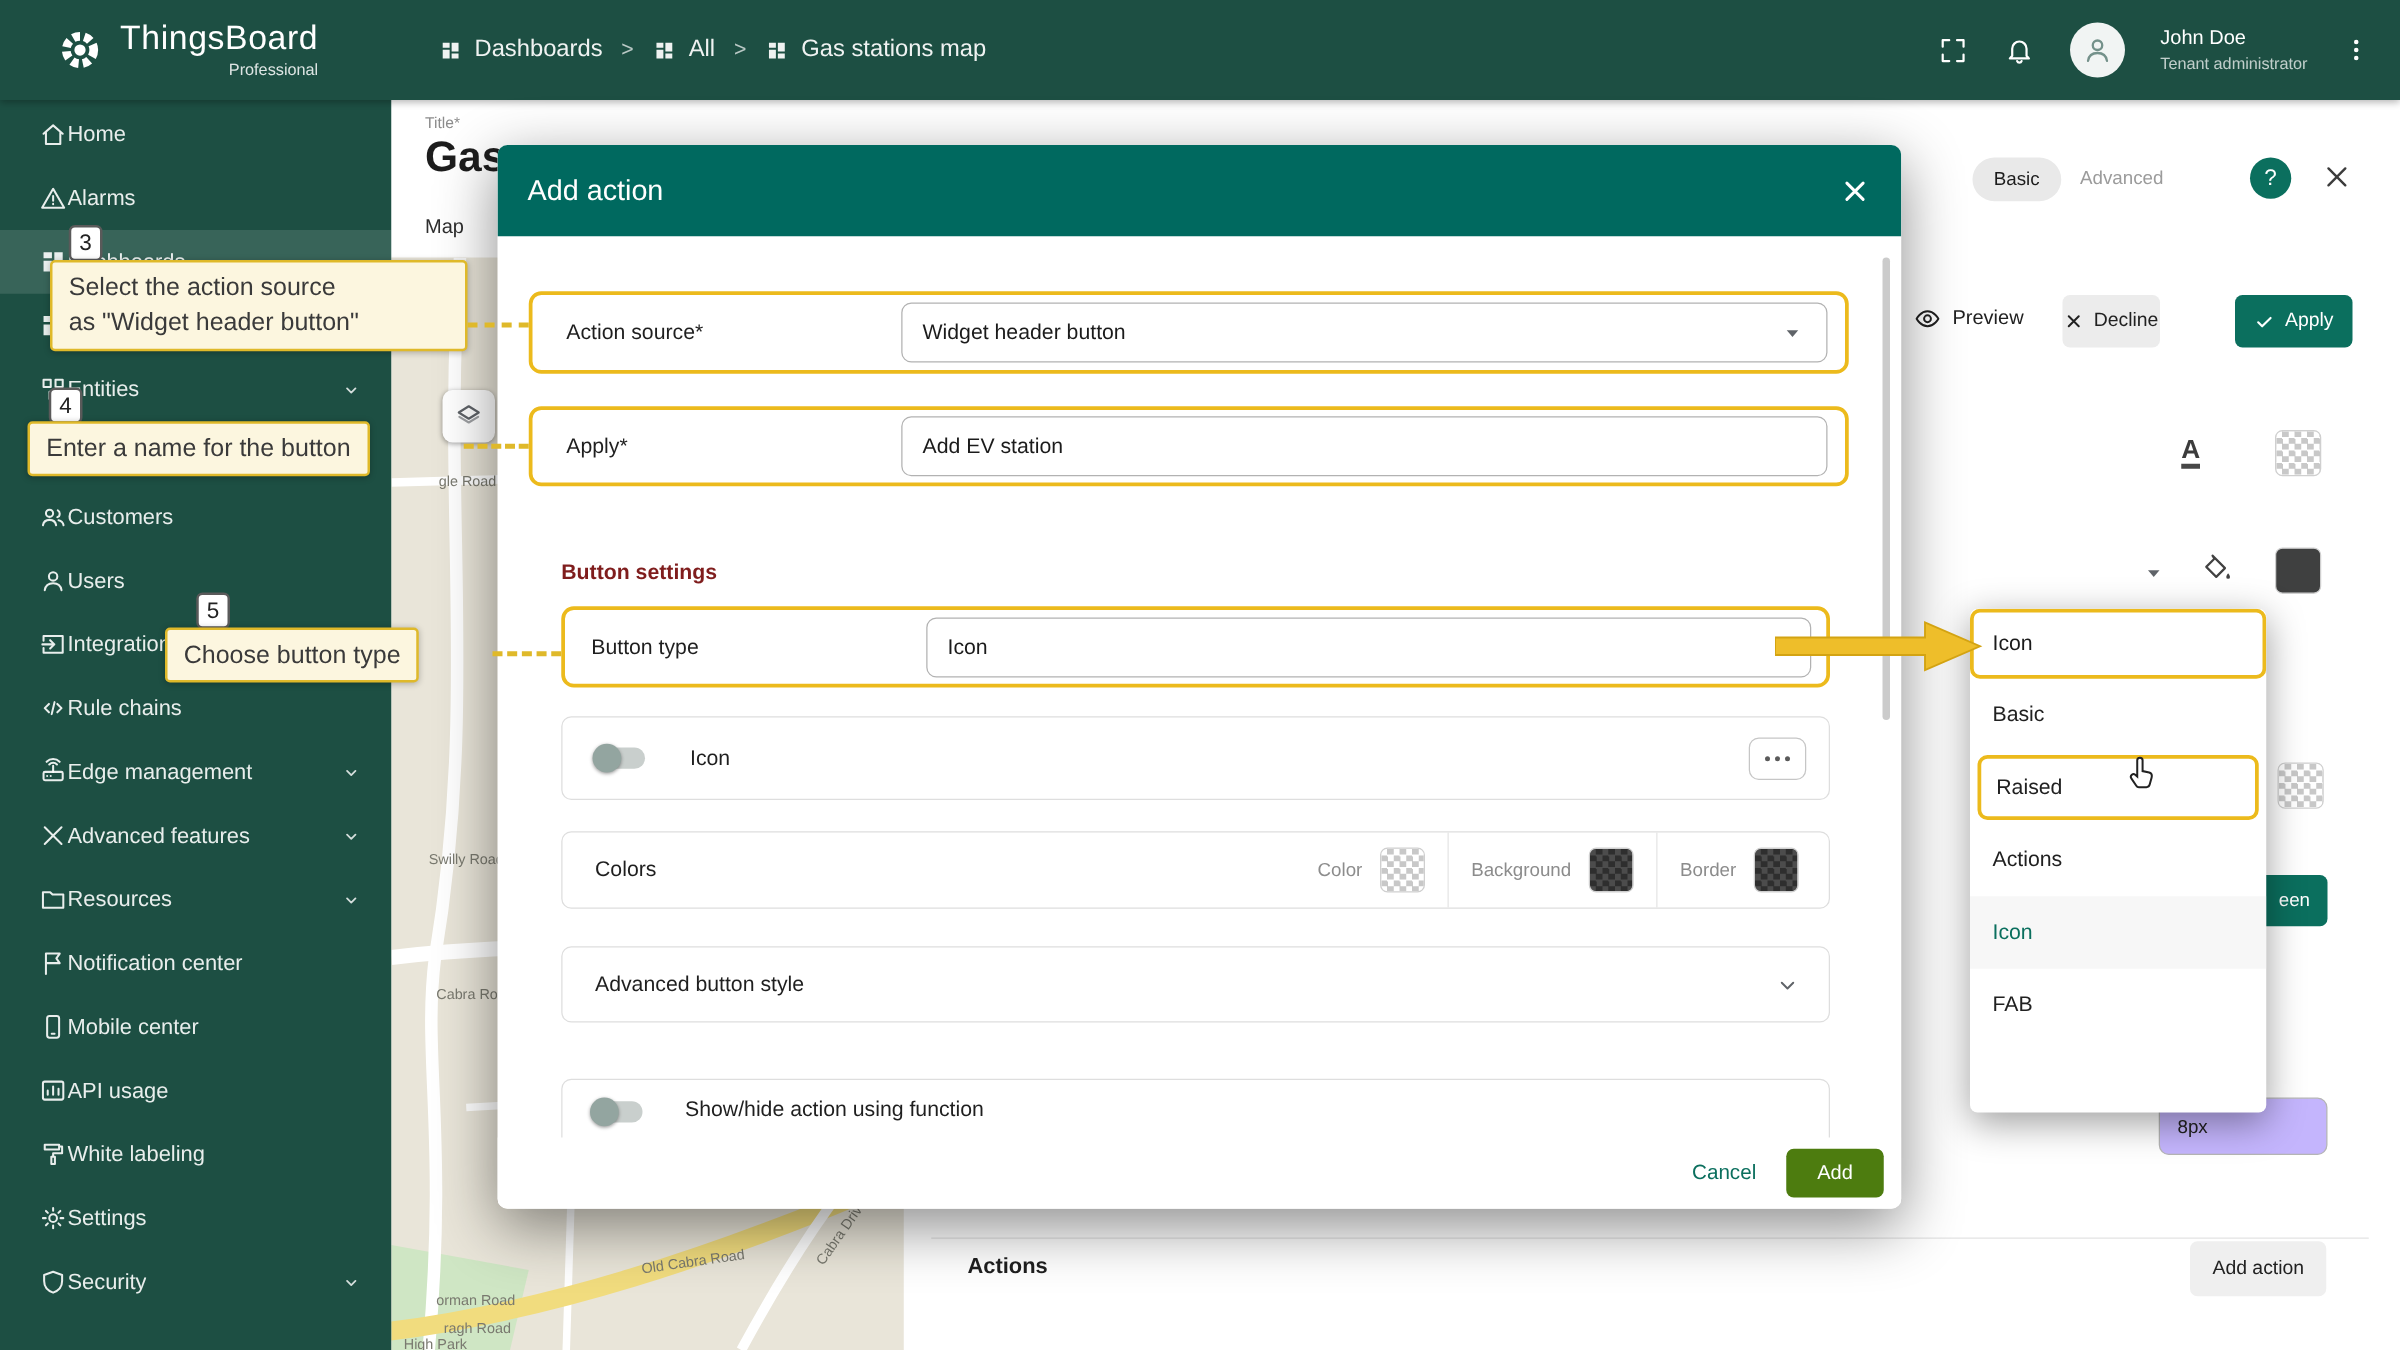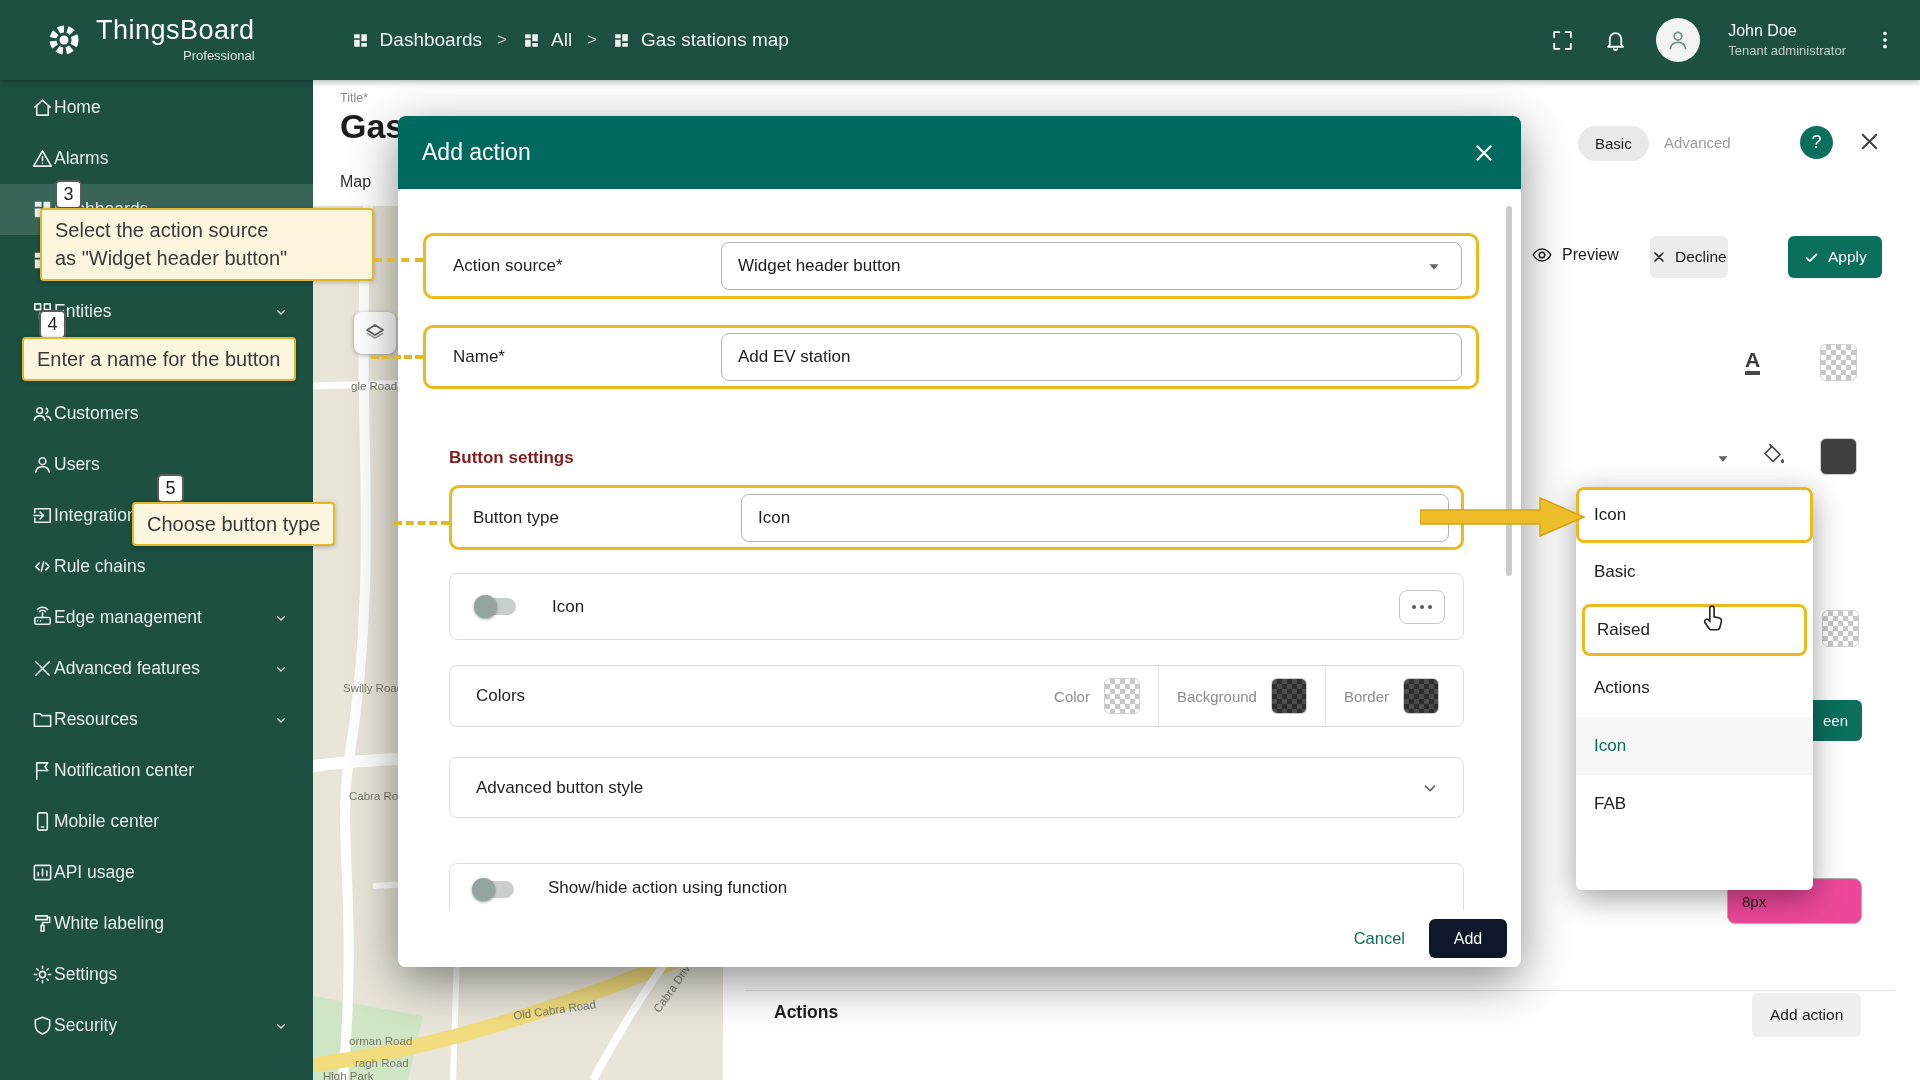--- a/index.html
+++ b/index.html
@@ -47,21 +47,21 @@
   .help-btn{left:1800px;top:126px;width:33px;height:33px;border-radius:50%;background:#0b6f5e;color:#fff;display:flex;align-items:center;justify-content:center;font-size:18px;cursor:pointer}
   .panel-close{left:1856px;top:128px;color:#3c3c3c;cursor:pointer}
   .preview-btn{left:1531px;top:244px;display:flex;align-items:center;gap:9px;font-size:16px;color:#212121;cursor:pointer}
   .decline-btn{left:1650px;top:236px;height:42px;padding:0 1px;background:#ececec;border-radius:6px;display:flex;align-items:center;gap:8px;font-size:15.5px;color:#212121;cursor:pointer}
   .apply-btn{left:1788px;top:236px;height:42px;padding:0 15px;background:#0b6f5e;border-radius:6px;display:flex;align-items:center;gap:8px;font-size:15.5px;color:#fff;cursor:pointer}
   .swatch{width:37px;height:37px;border-radius:6px;border:1px solid #cfcfcf}
   .checker{background:repeating-conic-gradient(#c8c8c8 0% 25%,#fff 0% 50%) 0 0/10px 10px}
   .checker-dk{background:repeating-conic-gradient(#2e2e2e 0% 25%,#4c4c4c 0% 50%) 0 0/10px 10px}
   .font-ic{font-size:21px;color:#3c3c3c;font-weight:700;border-bottom:4px solid #474747;line-height:1.05}
   .chip{left:1742px;top:700px;width:120px;height:41px;background:#0b6f5e;border-radius:6px;color:#fff;font-size:15px;display:flex;align-items:center;justify-content:flex-end;padding-right:14px;cursor:pointer}
-  .size-input{left:1727px;top:878px;width:135px;height:46px;border:1.5px solid #b5b5b5;border-radius:8px;background:#ec4899;display:flex;align-items:center;padding-left:14px;font-size:15px;color:#212121;cursor:text}
+  .size-input{left:1727px;top:878px;width:135px;height:46px;border:1.5px solid #b5b5b5;border-radius:8px;background:#c4b5fd;display:flex;align-items:center;padding-left:14px;font-size:15px;color:#212121;cursor:text}
   .actions-divider{left:745px;top:990px;width:1150px;height:1px;background:#e3e3e3}
   .actions-title{left:774px;top:1002px;font-size:17.5px;font-weight:600;color:#1f1f1f}
   .add-action-btn{left:1752px;top:993px;height:44px;padding:0 18px;background:#efefef;border-radius:6px;display:flex;align-items:center;font-size:15.5px;color:#212121;cursor:pointer}
 
   
   .modal{position:absolute;left:398px;top:116px;width:1123px;height:851px;background:#fff;border-radius:8px;box-shadow:0 14px 48px rgba(0,0,0,.45);z-index:30;overflow:hidden}
   .modal-hd{position:absolute;left:0;top:0;width:100%;height:73px;background:#00695f;display:flex;align-items:center;padding:0 24px}
   .modal-title{color:#fff;font-size:23px}
   .modal-close{margin-left:auto;color:#fff;cursor:pointer}
   .hl{position:absolute;border:3px solid #ecba1c;border-radius:10px;display:flex;align-items:center;background:#fff}
@@ -71,21 +71,21 @@
   .box-row{position:absolute;left:51px;width:1015px;border:1px solid #dedede;border-radius:8px;display:flex;align-items:center;background:#fff}
   .switch{width:40px;height:17px;background:#c9cfcd;border-radius:9px;position:relative;flex:none;cursor:pointer}
   .switch .knob{position:absolute;left:-2px;top:-3px;width:23px;height:23px;border-radius:50%;background:#93a5a0;box-shadow:0 1px 3px rgba(0,0,0,.4)}
   .more-btn{margin-left:auto;margin-right:18px;width:46px;height:34px;border:1px solid #c6c6c6;border-radius:8px;display:flex;align-items:center;justify-content:center;gap:4px;cursor:pointer}
   .dot{width:4px;height:4px;border-radius:50%;background:#5a5a5a}
   .cgroup{display:flex;align-items:center;gap:14px;padding:0 18px;height:100%}
   .cgroup + .cgroup{border-left:1px solid #e5e5e5}
   .cglabel{font-size:15px;color:#8c8c8c}
   .modal-footer{position:absolute;left:0;bottom:0;width:100%;height:57px;background:#fff;display:flex;align-items:center;justify-content:flex-end;gap:24px;padding-right:14px;z-index:3}
   .cancel-btn{color:#0b6f5e;font-size:16.5px;cursor:pointer}
-  .add-btn{width:78px;height:39px;background:#0f172a;border-radius:6px;color:#fff;font-size:16px;display:flex;align-items:center;justify-content:center;cursor:pointer}
+  .add-btn{width:78px;height:39px;background:#4d7c0f;border-radius:6px;color:#fff;font-size:16px;display:flex;align-items:center;justify-content:center;cursor:pointer}
   .modal-scrollbar{position:absolute;left:1108px;top:90px;width:6px;height:370px;background:#cbcbcb;border-radius:3px;z-index:2;cursor:pointer}
 
   
   .dropdown{position:absolute;left:1576px;top:487px;width:237px;height:403px;background:#fff;border-radius:6px;box-shadow:0 8px 30px rgba(0,0,0,.38);z-index:50;overflow:hidden}
   .dd-trigger{height:56px;border:3px solid #ecba1c;border-radius:8px;display:flex;align-items:center;padding-left:15px;font-size:17px;color:#1b1b1b;background:#fff;cursor:pointer}
   .dd-opt{height:58px;display:flex;align-items:center;padding-left:18px;font-size:17px;color:#212121;cursor:pointer}
   .dd-opt.sel{color:#0b6f5e;background:#f7f7f7}
   .dd-opt.hl-opt{border:3px solid #ecba1c;border-radius:8px;height:52px;margin:3px 6px;padding-left:12px}
 
   
@@ -462,21 +462,21 @@
         <span>Widget header button</span>
         <span style="margin-left:auto;color:#5f6368">
             <svg width="22" height="22" viewBox="0 0 24 24" class="icf">
               <path d="M7 10h10l-5 6z"></path>
             </svg>
           </span>
       </div>
     </div>
 
     <div class="hl" style="left:25px;top:209px;width:1056px;height:64px">
-      <span class="flabel" style="margin-left:27px;width:268px">Name*</span>
+      <span class="flabel" style="margin-left:27px;width:268px">Apply*</span>
       <div class="fld" style="margin-right:14px;cursor:text">
         <span>Add EV station</span>
       </div>
     </div>
 
     <div class="sect-title">Button settings</div>
 
     <div class="hl" style="left:51px;top:369px;width:1015px;height:65px">
       <span class="flabel" style="margin-left:21px;width:268px">Button type</span>
       <div class="fld" style="margin-right:12px">

